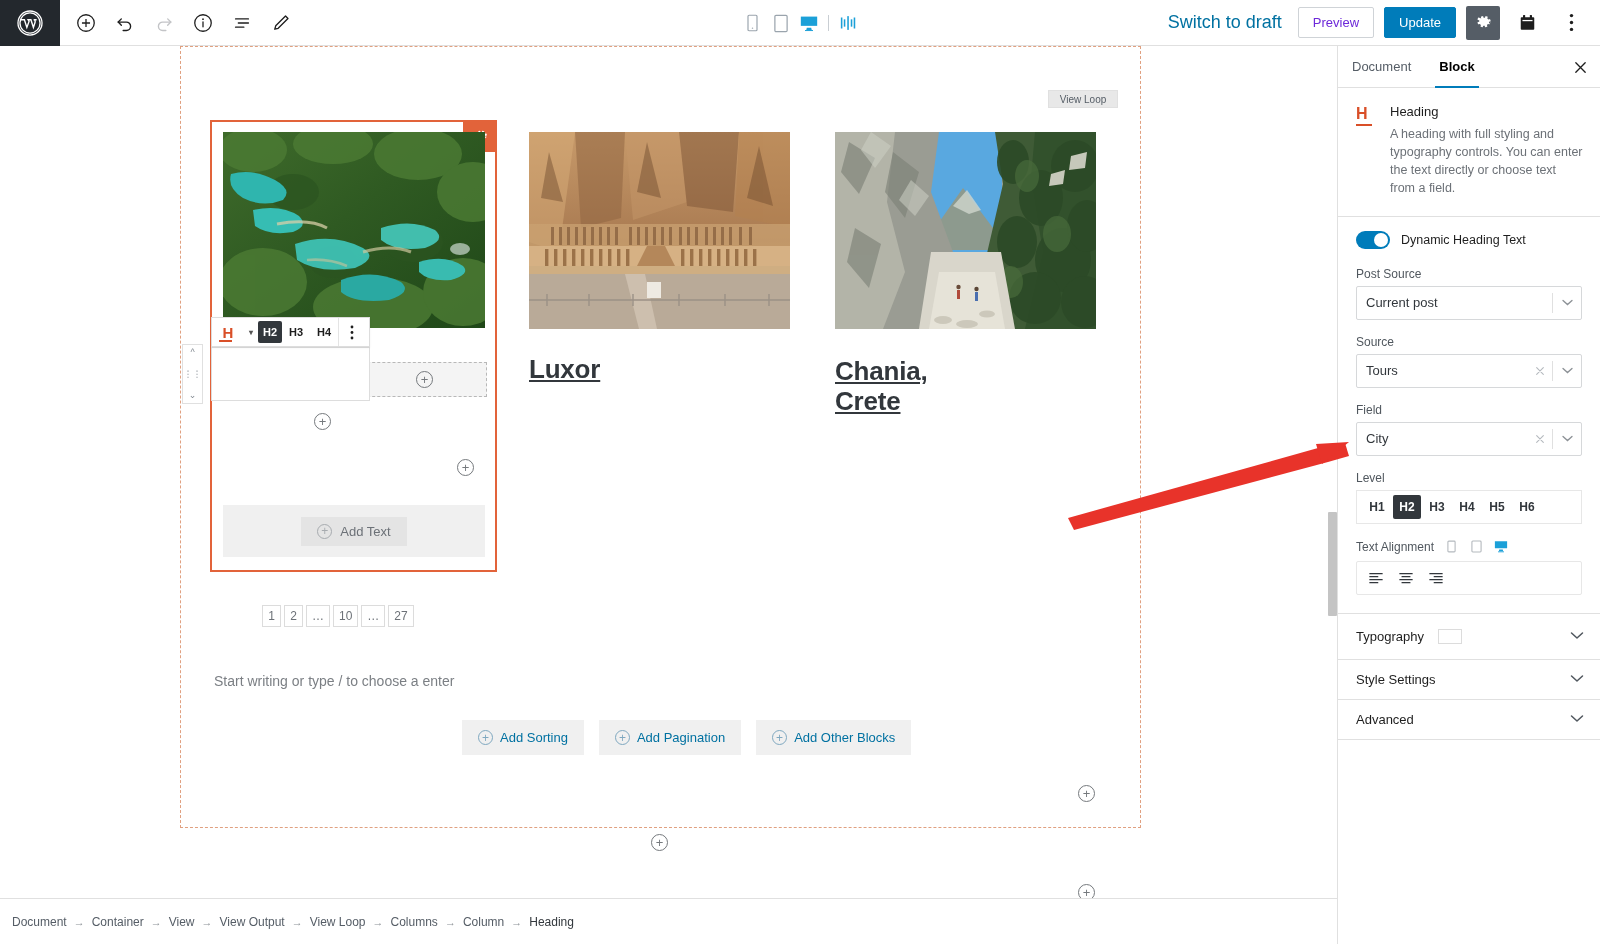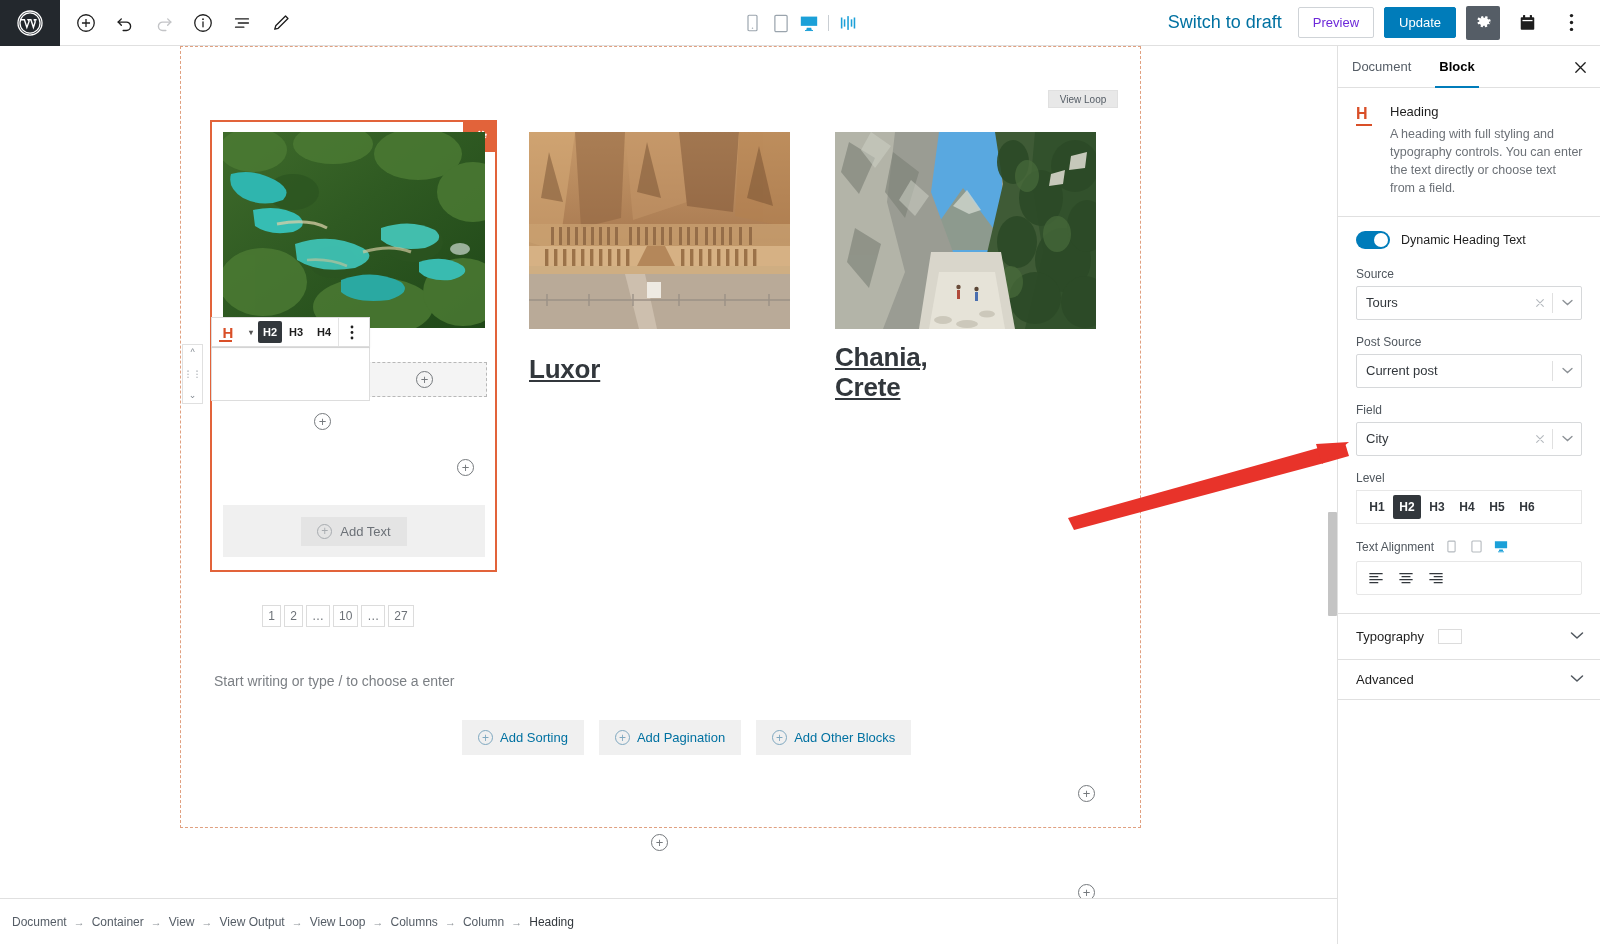--- a/index.html
+++ b/index.html
@@ -93,21 +93,21 @@
   .thumb-2{ left:529px; top:86px; width:261px; height:197px; }
   .thumb-3{ left:835px; top:86px; width:261px; height:197px; }
 
   .card-title{
     position:absolute; font-size:26px; font-weight:bold; color:#32373c; line-height:1.17;
     letter-spacing:-0.2px;
     text-decoration:underline;
   }
   .title-1{ left:223px; top:311px; }
   .title-2{ left:529px; top:308px; }
-  .title-3{ left:835px; top:296px; }
+  .title-3{ left:835px; top:310px; }
 
   
   .blk-toolbar{
     position:absolute; left:211px; top:271px; width:159px; height:30px;
     background:#fff; border:1px solid #ddd; display:flex; align-items:center;
     box-shadow:0 1px 2px rgba(0,0,0,.06); z-index:30;
   }
   .bt-item{
     height:28px; display:flex; align-items:center; justify-content:center; cursor:pointer;
     font-size:11px; font-weight:bold; color:#1e1e1e;
@@ -752,41 +752,41 @@
   <div class="sb-body">
 
     <div class="toggle-row">
       <div class="toggle">
           <div class="knob"></div>
         </div>
       <span class="toggle-label">Dynamic Heading Text</span>
     </div>
 
     <div class="fld">
+      <span class="fld-label">Post Source</span>
+      <div class="select-box">
+        <span class="select-val">Current post</span>
+        <span class="select-div"></span>
+        <span class="select-arrow">
+          <svg width="11" height="7" viewBox="0 0 11 7" fill="none" stroke="currentColor" stroke-width="1.3" stroke-linecap="round">
+              <path d="M1 1.4l4.5 4.2L10 1.4"></path>
+            </svg>
+        </span>
+      </div>
+    </div>
+
+    <div class="fld">
       <span class="fld-label">Source</span>
       <div class="select-box">
         <span class="select-val">Tours</span>
         <span class="select-clear">
           <svg width="10" height="10" viewBox="0 0 12 12" stroke="currentColor" stroke-width="1.3" stroke-linecap="round">
               <path d="M2 2l8 8M10 2l-8 8"></path>
             </svg>
         </span>
-        <span class="select-div"></span>
-        <span class="select-arrow">
-          <svg width="11" height="7" viewBox="0 0 11 7" fill="none" stroke="currentColor" stroke-width="1.3" stroke-linecap="round">
-              <path d="M1 1.4l4.5 4.2L10 1.4"></path>
-            </svg>
-        </span>
-      </div>
-    </div>
-
-    <div class="fld">
-      <span class="fld-label">Post Source</span>
-      <div class="select-box">
-        <span class="select-val">Current post</span>
         <span class="select-div"></span>
         <span class="select-arrow">
           <svg width="11" height="7" viewBox="0 0 11 7" fill="none" stroke="currentColor" stroke-width="1.3" stroke-linecap="round">
               <path d="M1 1.4l4.5 4.2L10 1.4"></path>
             </svg>
         </span>
       </div>
     </div>
 
     <div class="fld">
@@ -865,20 +865,28 @@
       <span class="lbl" style="font-size:13px;">Typography</span>
       <span class="typo-swatch"></span>
     </div>
     <span class="chev">
       <svg width="14" height="9" viewBox="0 0 14 9" fill="none" stroke="currentColor" stroke-width="1.5" stroke-linecap="round" stroke-linejoin="round">
           <path d="M1.5 2L7 7l5.5-5"></path>
         </svg>
     </span>
   </div>
 
+  <div class="sb-section-head" style="height:40px;">
+    <span class="lbl">Style Settings</span>
+    <span class="chev">
+      <svg width="14" height="9" viewBox="0 0 14 9" fill="none" stroke="currentColor" stroke-width="1.5" stroke-linecap="round" stroke-linejoin="round">
+          <path d="M1.5 2L7 7l5.5-5"></path>
+        </svg>
+    </span>
+  </div>
 
   <div class="sb-section-head" style="height:40px;">
     <span class="lbl">Advanced</span>
     <span class="chev">
       <svg width="14" height="9" viewBox="0 0 14 9" fill="none" stroke="currentColor" stroke-width="1.5" stroke-linecap="round" stroke-linejoin="round">
           <path d="M1.5 2L7 7l5.5-5"></path>
         </svg>
     </span>
   </div>
 </div>

